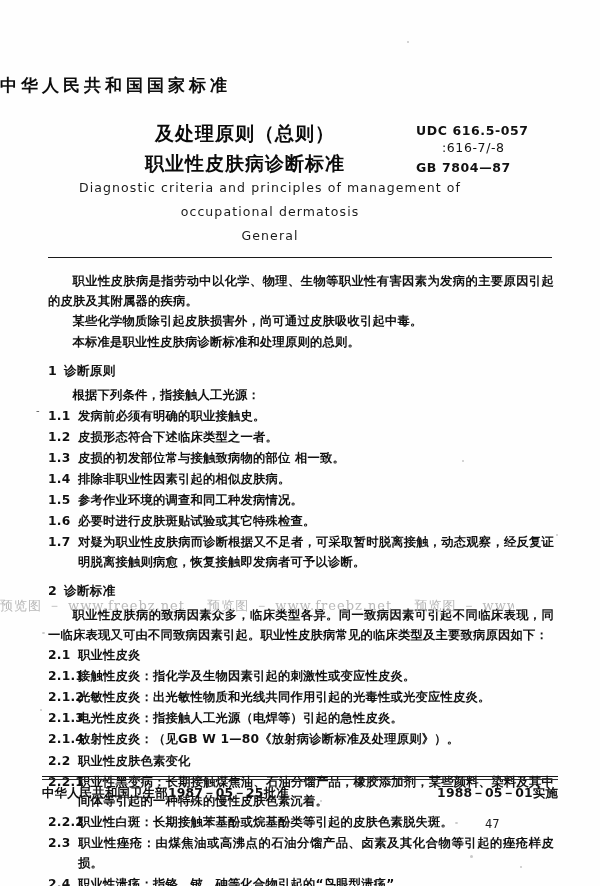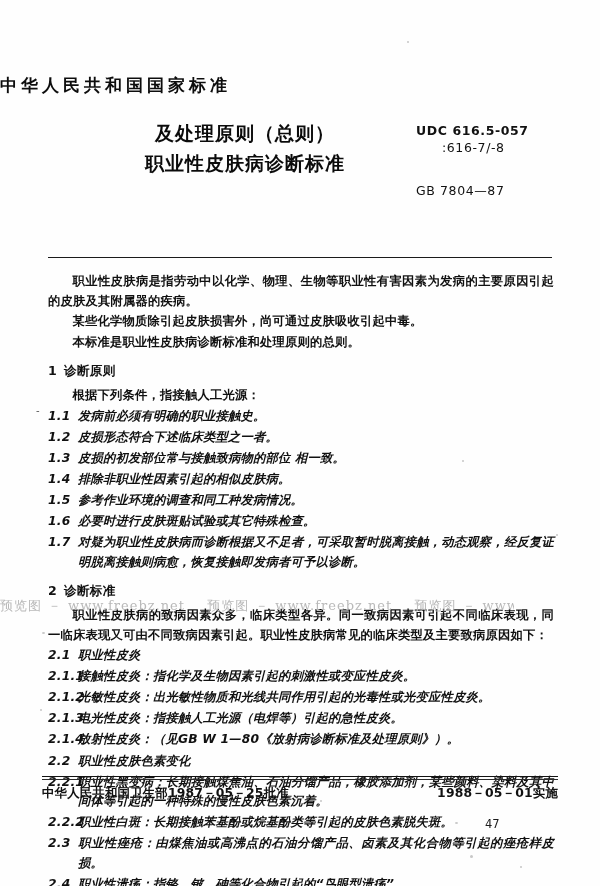--- a/index.html
+++ b/index.html
@@ -54,21 +54,21 @@
     right: 38px;
     top: 122px;
     width: 150px;
     font-size: 12.5px;
     line-height: 17px;
     color: #111;
     letter-spacing: .6px;
   }
   .code-udc { padding-left: 4px; font-weight: bold; }
   .code-udc2 { padding-left: 30px; }
-  .code-gb { padding-left: 4px; margin-top: 26px; font-weight: normal; }
+  .code-gb { padding-left: 4px; margin-top: 3px; font-weight: bold; }
 
   .en-title {
     position: absolute;
     left: 60px;
     top: 176px;
     width: 420px;
     text-align: center;
     font-size: 12.5px;
     line-height: 24px;
     letter-spacing: 1.1px;
@@ -116,21 +116,21 @@
     text-indent: -22px;
     font-weight: bold;
     letter-spacing: .2px;
     text-align: justify;
   }
   .item .n {
     display: inline-block;
     width: 22px;
     text-indent: 0;
   }
-  .item.deep { padding-left: 30px; text-indent: -30px; font-style: italic; }
+  .item.deep { padding-left: 30px; text-indent: -30px; }
   .item.deep .n { width: 30px; }
   .item .cont { }
 
   
   .wm-band {
     position: absolute;
     left: 0;
     top: 596px;
     width: 514px;
     height: 24px;
@@ -219,20 +219,25 @@
     <div class="title-line">及处理原则（总则）</div>
     <div class="title-line">职业性皮肤病诊断标准</div>
   </div>
 
   <div class="code-block">
     <div class="code-udc">UDC  616.5-057</div>
     <div class="code-udc2">:616-7/-8</div>
     <div class="code-gb">GB  7804—87</div>
   </div>
 
+  <div class="en-title">
+    <div>Diagnostic criteria and principles of management of</div>
+    <div class="en-l2">occupational dermatosis</div>
+    <div class="en-l3">General</div>
+  </div>
 
   <div class="rule"></div>
 
   <div class="body">
 
     <p class="para">职业性皮肤病是指劳动中以化学、物理、生物等职业性有害因素为发病的主要原因引起的皮肤及其附属器的疾病。</p>
     <p class="para">某些化学物质除引起皮肤损害外，尚可通过皮肤吸收引起中毒。</p>
     <p class="para">本标准是职业性皮肤病诊断标准和处理原则的总则。</p>
 
     <div class="sec-head">

